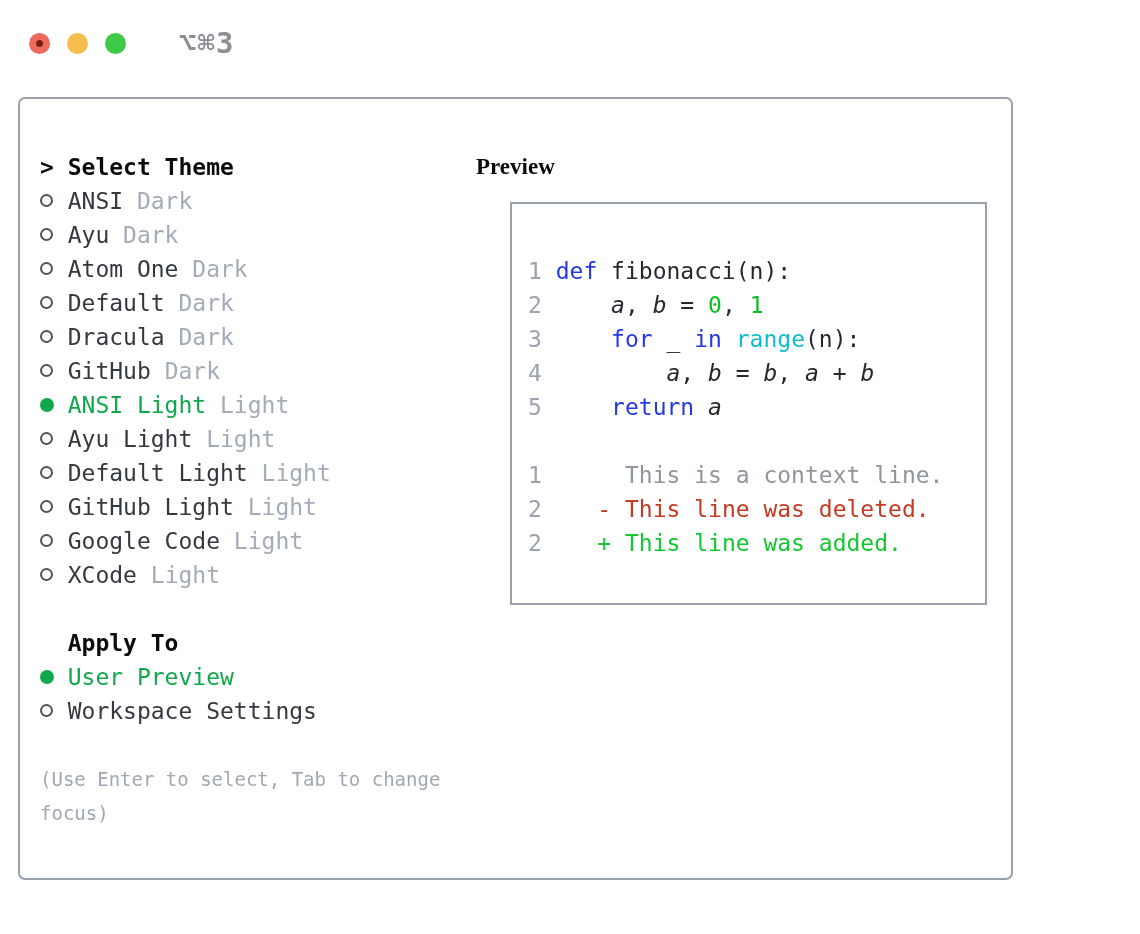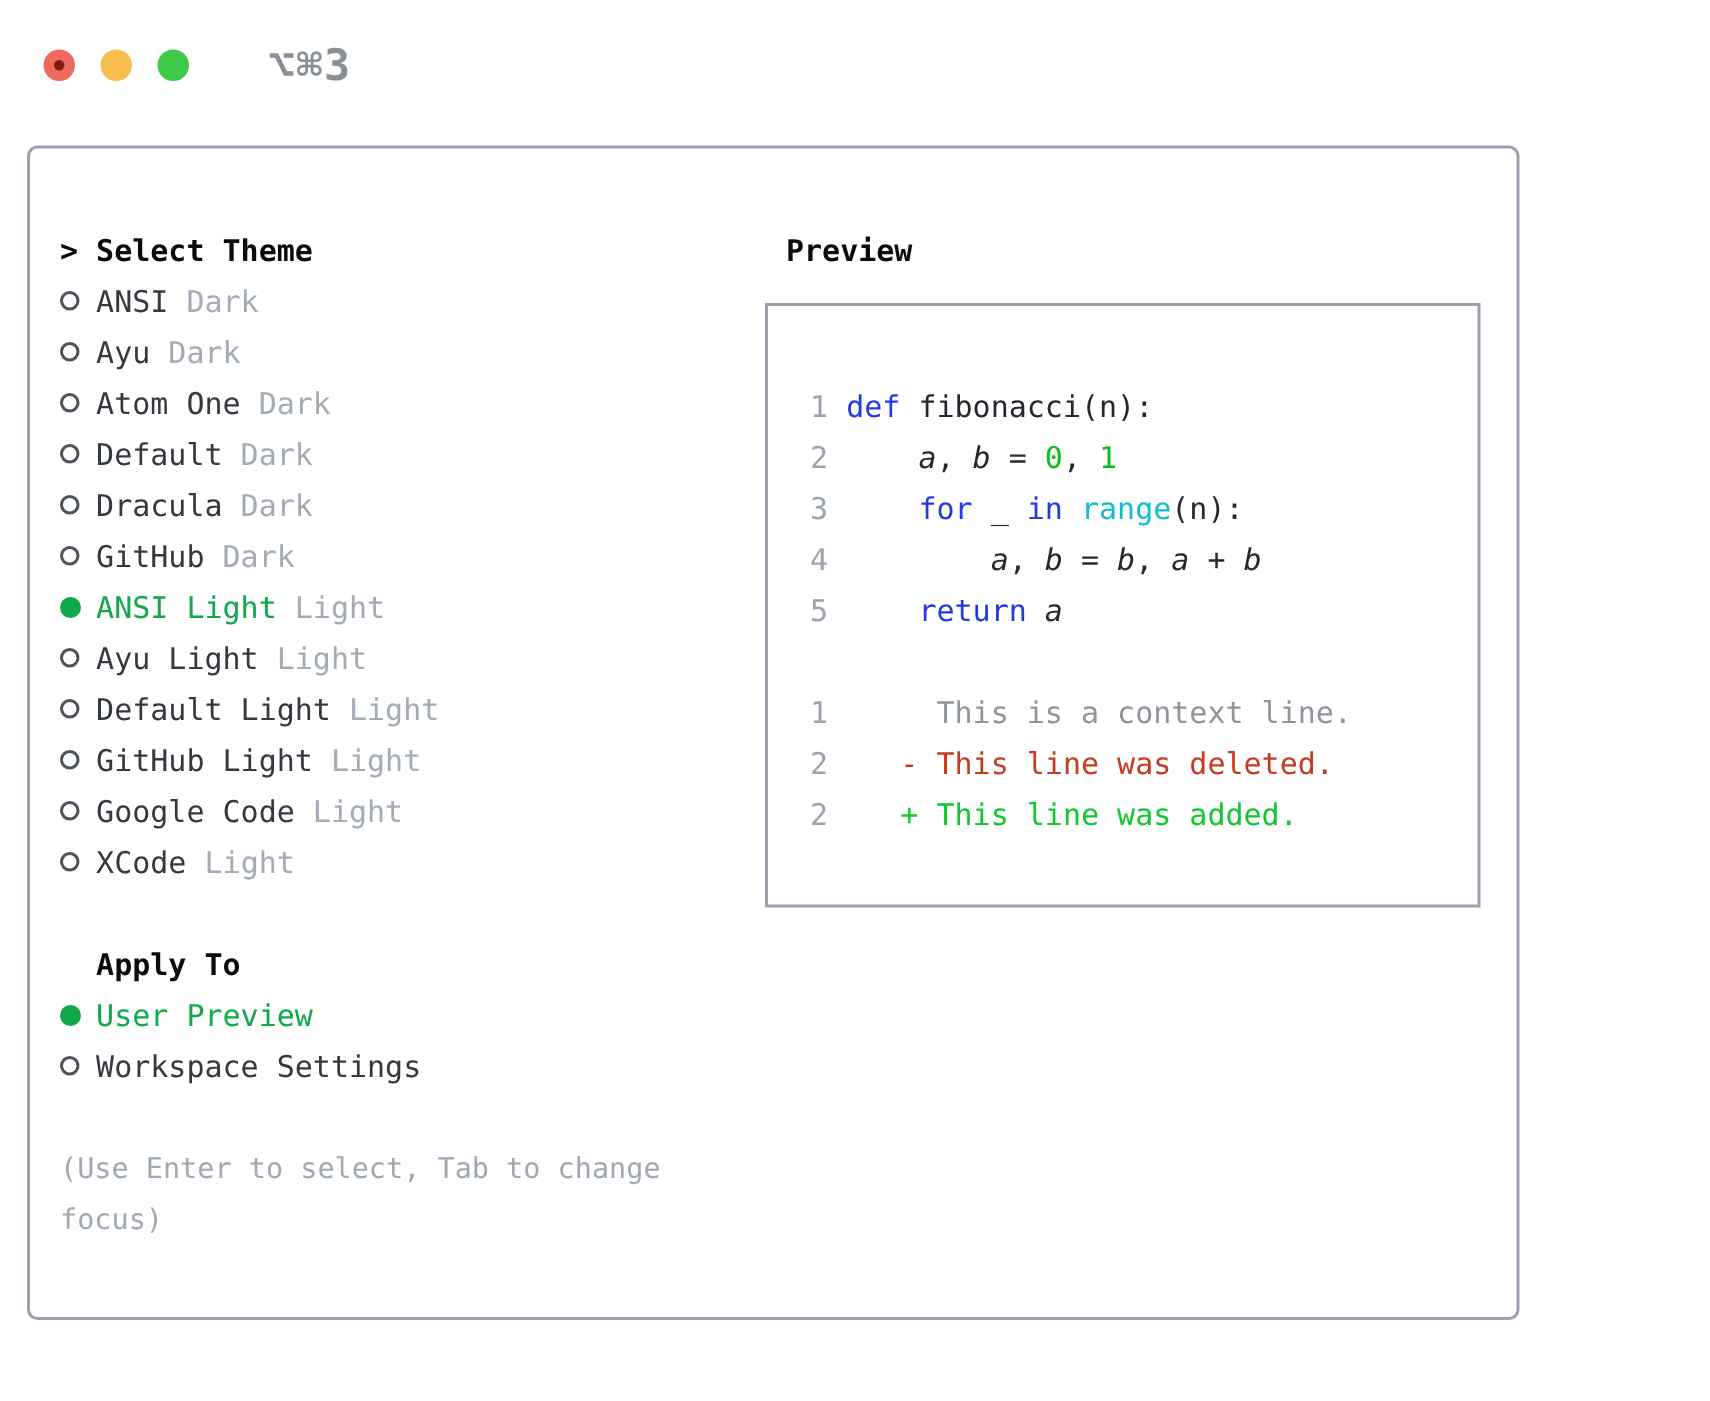--- a/index.html
+++ b/index.html
@@ -23,41 +23,41 @@
   .tl-green { background: #3ec946; }
   .win-title {
     margin-left: 36px; color: #8a8f96; font-size: 29px; font-weight: bold; letter-spacing: 1px;
   }
   
   .panel {
     position: absolute; left: 18px; top: 97px; width: 995px; height: 783px;
     border: 2px solid #99a1ad; border-radius: 7px; box-sizing: border-box; background: #fff;
   }
   .content { position: absolute; left: 0; top: 0; width: 100%; height: 100%; }
-  .row { height: 34px; line-height: 34px; font-size: 20px; white-space: pre; }
+  .row { height: 34px; line-height: 34px; font-size: 23px; white-space: pre; }
   .left-col { position: absolute; left: 20px; top: 51px; }
   .mark { display: inline-block; width: 2ch; }
   .cursor { font-weight: bold; color: #0a0b0c; }
   .hdr { font-weight: bold; color: #0a0b0c; }
   .dot {
     display: inline-block; width: 13px; height: 13px; border-radius: 50%;
     border: 2px solid #4e545c; box-sizing: border-box; vertical-align: middle; margin-top: -4px;
   }
   .dot.sel { width: 14px; height: 14px; border: none; background: #0fa94b; }
   .nm { color: #34393f; }
   .nm.selnm { color: #0fa94b; }
   .sfx { color: #a3abb6; }
   .help { color: #a0a8b3; width: 430px; font-size: 19px; line-height: 34px; }
   
-  .preview-hdr { position: absolute; left: 504px; top: 51px; }
+  .preview-hdr { position: absolute; left: 456px; top: 51px; font-family: Liberation Serif, serif; }
   .preview-box {
     position: absolute; left: 490px; top: 103px; width: 477px; height: 403px;
     border: 2px solid #99a1ad; box-sizing: border-box; background: #fff; overflow: hidden;
   }
-  .code { padding: 50px 0 0 28px; }
+  .code { padding: 50px 0 0 16px; }
   .gut { color: #9aa3af; }
   .tk.plain { color: #25292f; }
   .tk.kw { color: #2438e5; }
   .tk.builtin { color: #0ebecb; }
   .tk.num { color: #0bbe1d; }
   .tk.var { color: #25292f; font-style: italic; }
   .d-context { color: #8f959c; }
   .d-deleted { color: #c53a22; }
   .d-added { color: #12c82e; }
 </style>

